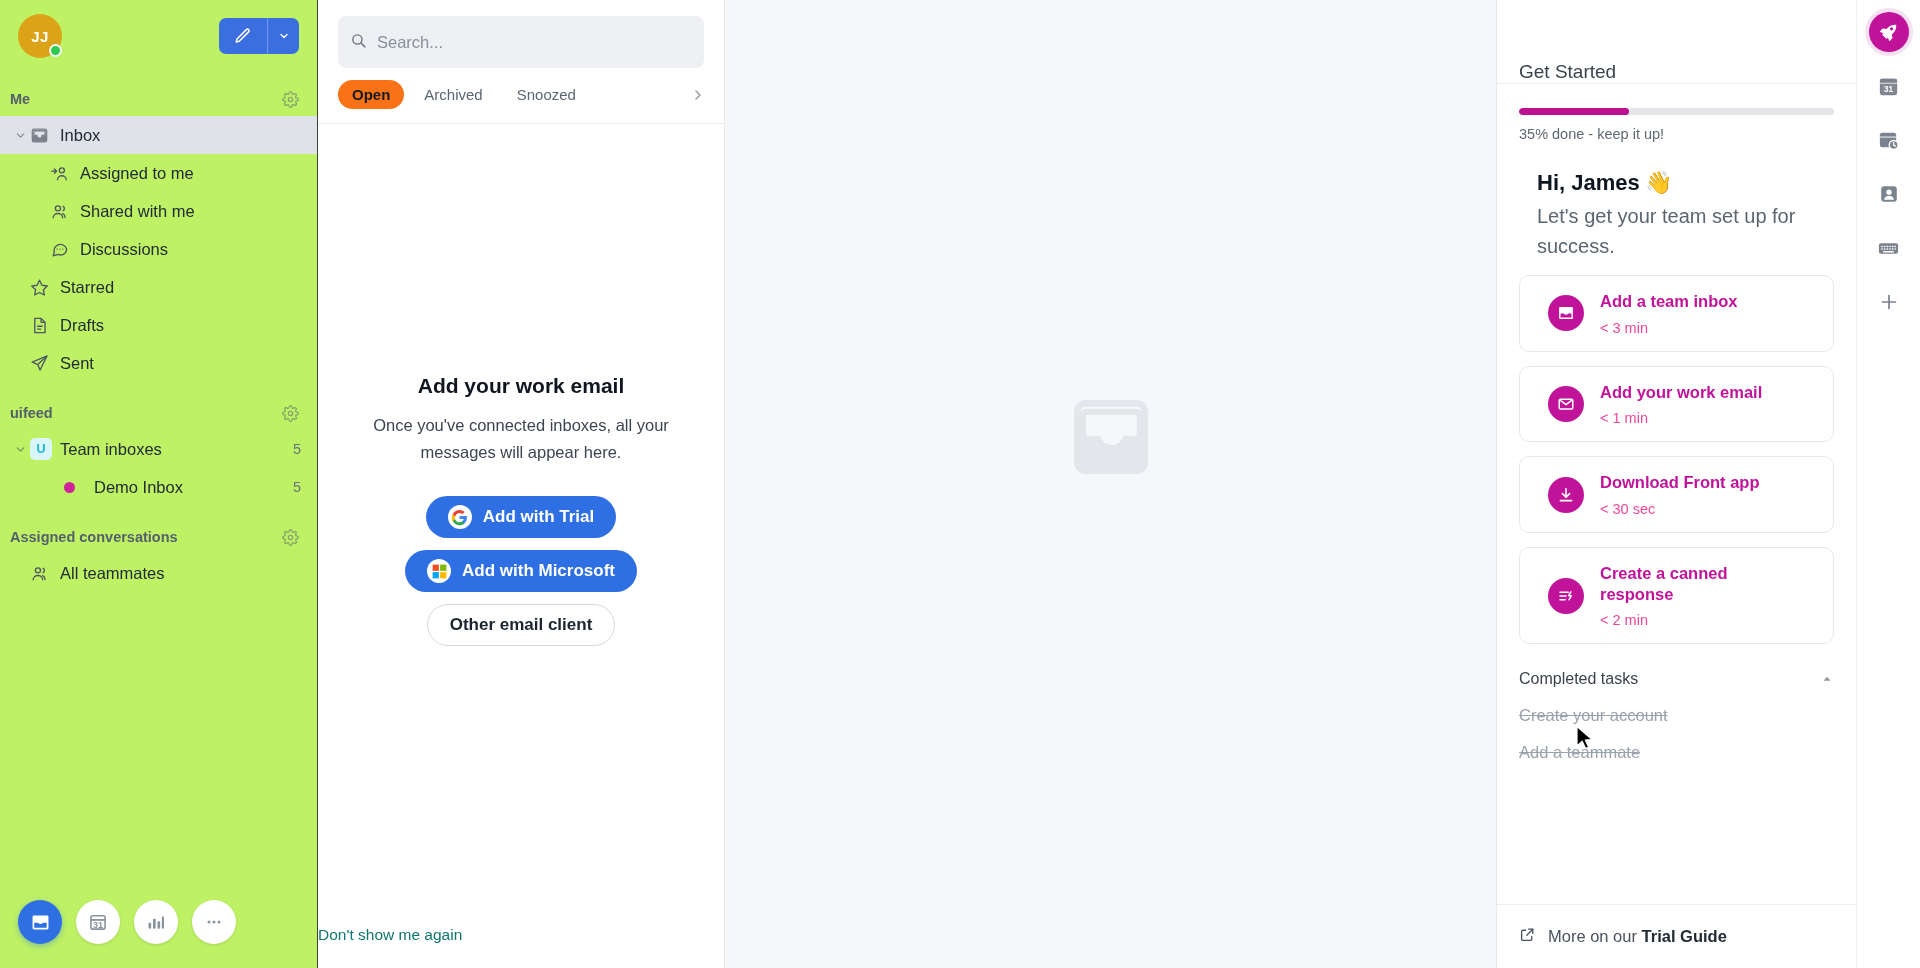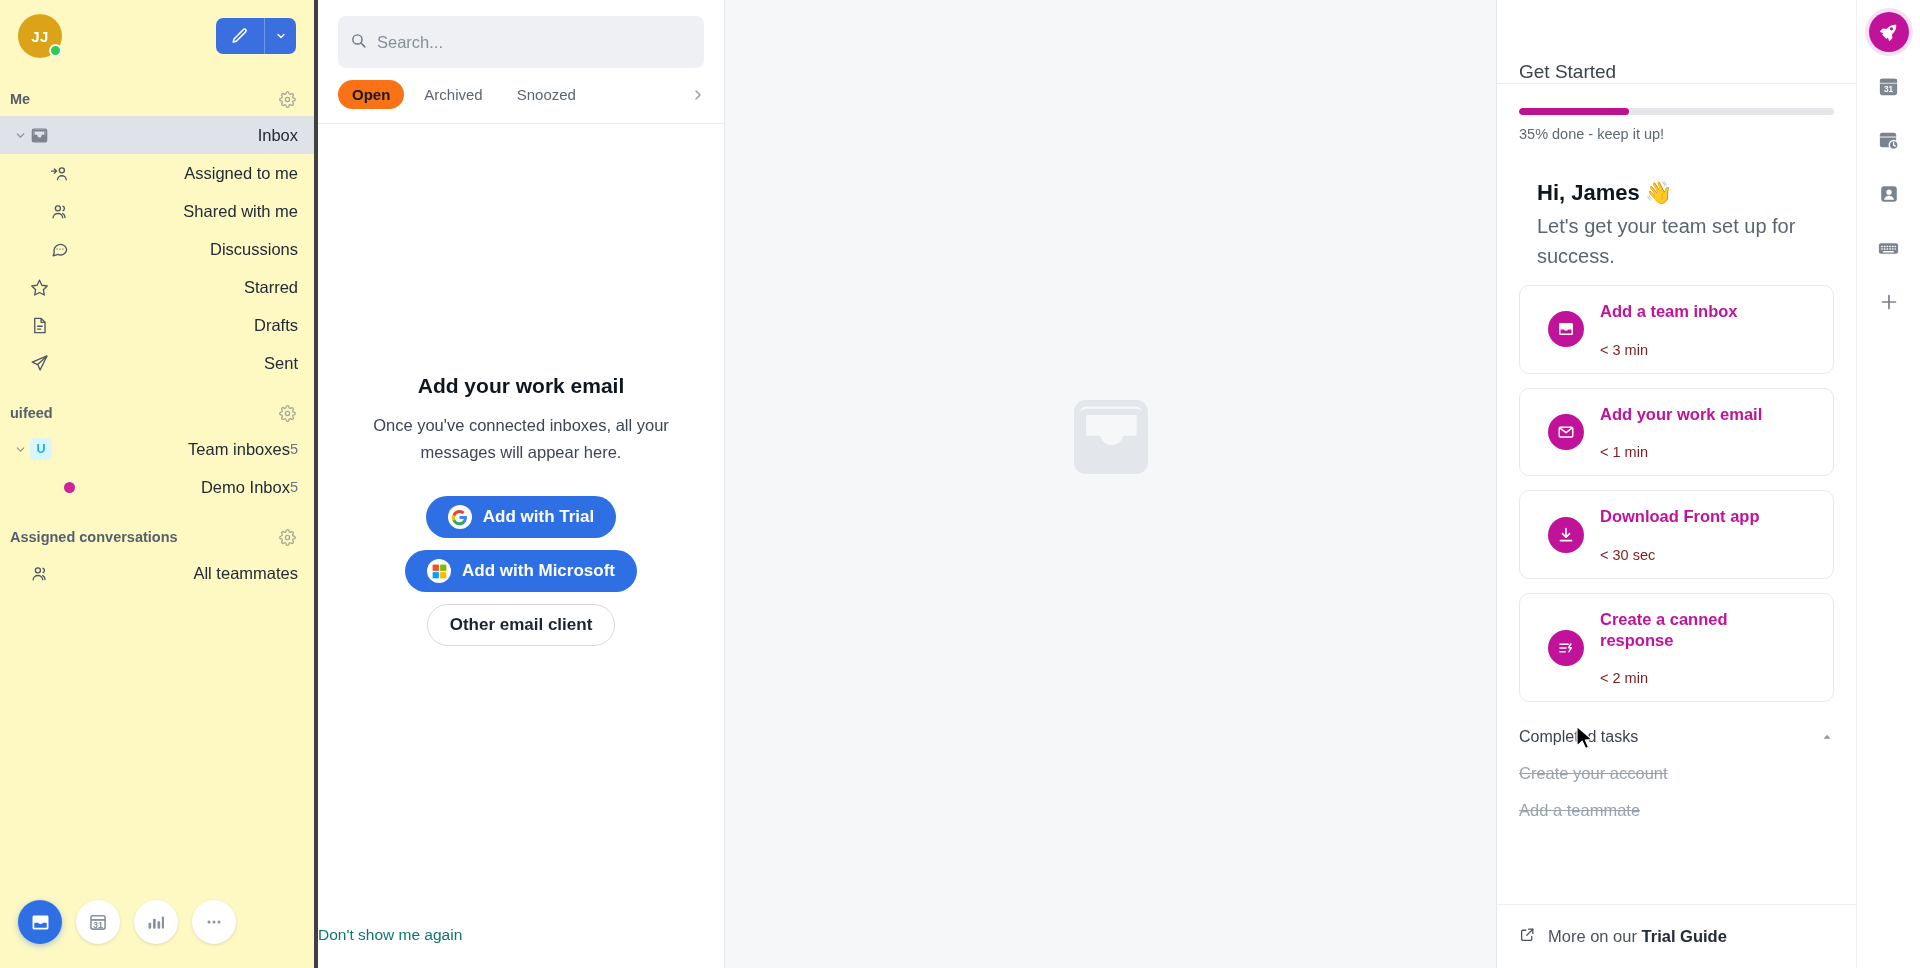--- a/index.html
+++ b/index.html
@@ -6,24 +6,23 @@
   html, body {
     width: 1920px; height: 968px;
     font-family: "Liberation Sans", sans-serif;
     background: #f6f7f9;
     overflow: hidden;
   }
   .app { display: flex; width: 1920px; height: 968px; position: relative; }
 
   
   .sidebar {
-    width: 318px; height: 968px; background: #fef9c3;
+    width: 318px; height: 968px; background: #bef264;
     display: flex; flex-direction: column; position: relative;
-    border-right: 4px solid #404040;
-    text-align: right;
+    border-right: 1px solid #404040;
   }
   .sb-top { display: flex; align-items: center; padding: 14px 18px 10px 18px; }
   .avatar-wrap { position: relative; width: 44px; height: 44px; }
   .avatar {
     width: 44px; height: 44px; border-radius: 50%;
     background: #dca318; color: #fff; font-size: 15px; font-weight: bold;
     display: flex; align-items: center; justify-content: center; letter-spacing: .5px;
   }
   .presence {
     position: absolute; right: 0px; bottom: 1px; width: 13px; height: 13px;
@@ -47,21 +46,21 @@
   .sec-head .gear { margin-left: auto; opacity: .55; display: flex; }
 
   .nav-item {
     display: flex; align-items: center; height: 38px;
     padding-left: 10px; padding-right: 16px; cursor: pointer;
     font-size: 16.5px; color: #222b36;
   }
   .nav-item.active { background: #dfe2e8; }
   .nav-item .chev { width: 20px; display: flex; align-items: center; justify-content: center; opacity: .6; }
   .nav-item .ic { width: 30px; display: flex; align-items: center; justify-content: flex-start; }
-  .nav-item .txt { flex: 1; white-space: nowrap; margin-left: 48px; }
+  .nav-item .txt { flex: 1; white-space: nowrap; }
   .nav-item .cnt { font-size: 14.5px; color: #6b7480; }
   .nav-item.sub { padding-left: 50px; }
   .nav-item.sub2 { padding-left: 30px; }
   .nav-item.lvl2 { padding-left: 64px; }
 
   .badge-u {
     width: 22px; height: 22px; border-radius: 5px; background: #d9f6fb;
     color: #18b6d6; font-size: 12.5px; font-weight: bold;
     display: flex; align-items: center; justify-content: center;
   }
@@ -150,35 +149,35 @@
     height: 84px; display: flex; align-items: flex-end; padding: 0 22px;
     border-bottom: 1px solid #eceef1;
   }
   .rp-head .t { font-size: 19px; color: #3b434f; }
   .rp-body { flex: 1; overflow: hidden; padding: 0 22px; }
   .prog-wrap { padding-top: 24px; }
   .prog-track { height: 7px; border-radius: 4px; background: #e4e6e9; overflow: hidden; }
   .prog-fill { height: 7px; border-radius: 4px; background: #bd1191; }
   .prog-label { font-size: 14.5px; color: #5f6873; margin-top: 11px; }
 
-  .greet { margin-top: 38px; padding-left: 18px; }
+  .greet { margin-top: 28px; padding-left: 18px; }
   .greet-h { font-size: 22px; font-weight: bold; color: #0e1620; }
   .greet-s { font-size: 20px; color: #5b6572; line-height: 1.5; margin-top: 5px; }
 
   .task {
     display: flex; align-items: center; gap: 16px;
     border: 1px solid #e6e8ec; border-radius: 10px;
     padding: 15px 28px; margin-top: 14px; cursor: pointer;
   }
   .tic {
     width: 36px; height: 36px; border-radius: 50%; background: #c1139a;
     display: flex; align-items: center; justify-content: center; flex: 0 0 36px;
   }
   .task .tt { font-size: 16.5px; font-weight: bold; color: #c1139a; line-height: 1.25; }
-  .task .ts { font-size: 14.5px; color: #7f1d1d; margin-top: 20px; }
+  .task .ts { font-size: 14.5px; color: #ec4899; margin-top: 8px; }
 
   .comp-head {
     display: flex; align-items: center; margin-top: 26px; cursor: pointer;
   }
   .comp-head .lb { font-size: 16px; color: #3b434f; }
   .comp-head .car { margin-left: auto; opacity: .6; display: flex; }
   .comp-item {
     font-size: 16.5px; color: #9aa2ac; text-decoration: line-through;
     margin-top: 18px; cursor: pointer;
   }

